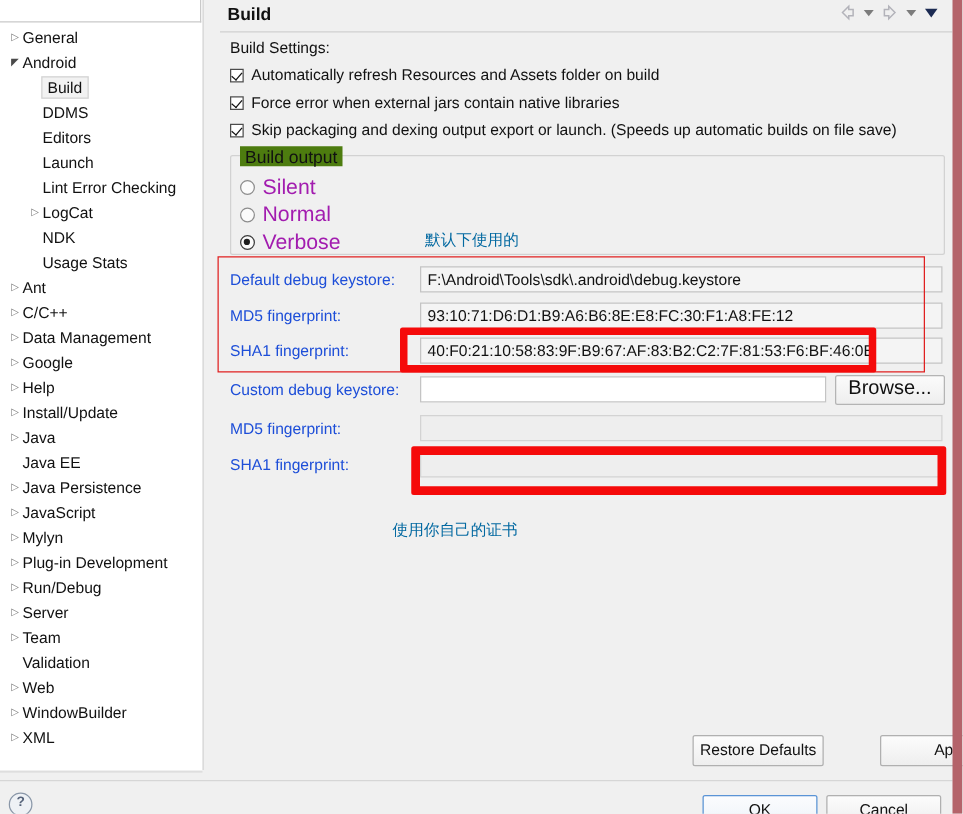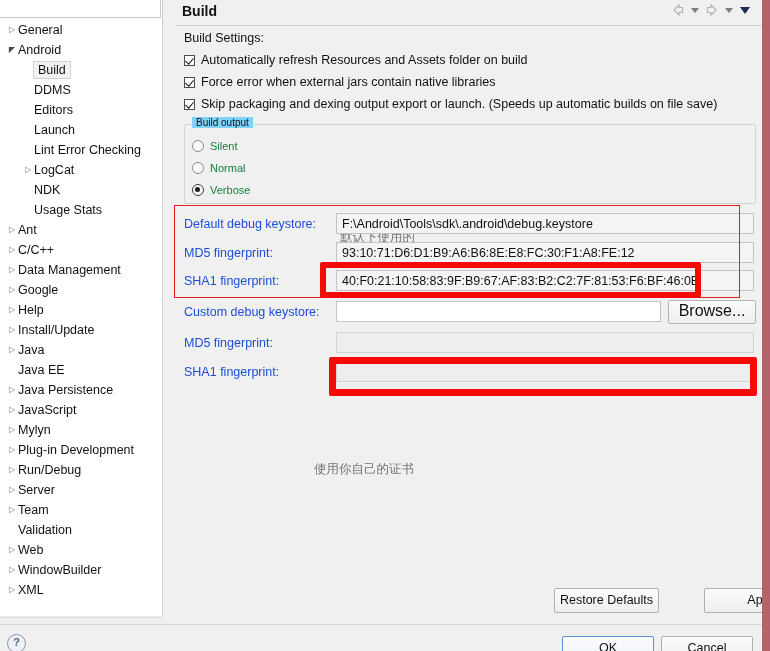--- a/index.html
+++ b/index.html
@@ -85,36 +85,36 @@
     content:"";position:absolute;left:2px;top:0px;width:4px;height:7px;
     border:solid #111;border-width:0 1.6px 1.6px 0;transform:rotate(40deg);
   }
 
   
   #group-box{
     position:absolute;left:8px;top:124px;width:570px;height:78px;
     border:1px solid #d2d2d2;border-radius:2px;background:transparent;
   }
   #group-legend{
-    position:absolute;left:16px;top:117px;background:#7dd3fc;padding:0 4px;
-    font-size:10px;color:#111;
-  }
-  .rrow{position:absolute;left:16px;display:flex;align-items:center;font-size:11px;color:#15803d;}
+    position:absolute;left:16px;top:117px;background:#4d7c0f;padding:0 4px;
+    font-size:14px;color:#111;
+  }
+  .rrow{position:absolute;left:16px;display:flex;align-items:center;font-size:17px;color:#a21caf;}
   .radio{
     width:12px;height:12px;border:1.3px solid #8d8d8d;border-radius:50%;background:#fbfbfb;
     margin-right:6px;position:relative;box-sizing:border-box;
   }
   .radio.on{border-color:#3c3c3c;}
   .radio.on:after{
     content:"";position:absolute;left:2.2px;top:2.2px;width:5.2px;height:5.2px;
     border-radius:50%;background:#1d1d1d;
   }
 
   
-  .annot{position:absolute;color:#737373;font-size:12.5px;font-family:"DejaVu Sans",sans-serif;white-space:nowrap;margin-top:45px;}
+  .annot{position:absolute;color:#0369a1;font-size:12.5px;font-family:"DejaVu Sans",sans-serif;white-space:nowrap;}
 
   
   .frow{position:absolute;left:8px;font-size:12.5px;color:#1d4ed8;}
   .fval{
     position:absolute;height:21px;line-height:20px;box-sizing:border-box;
     border:1px solid #c4c4c4;background:#f4f4f4;padding-left:5px;
     font-size:12.5px;color:#111;white-space:nowrap;overflow:hidden;
   }
   .fval.editable{background:#ffffff;}
   .fval.disabled{background:#eeeeee;border-color:#d3d3d3;color:#555;}

